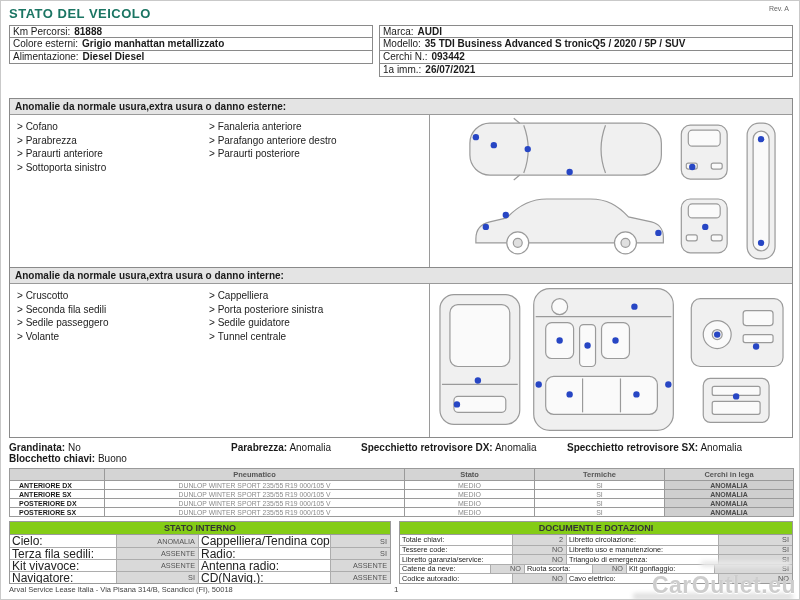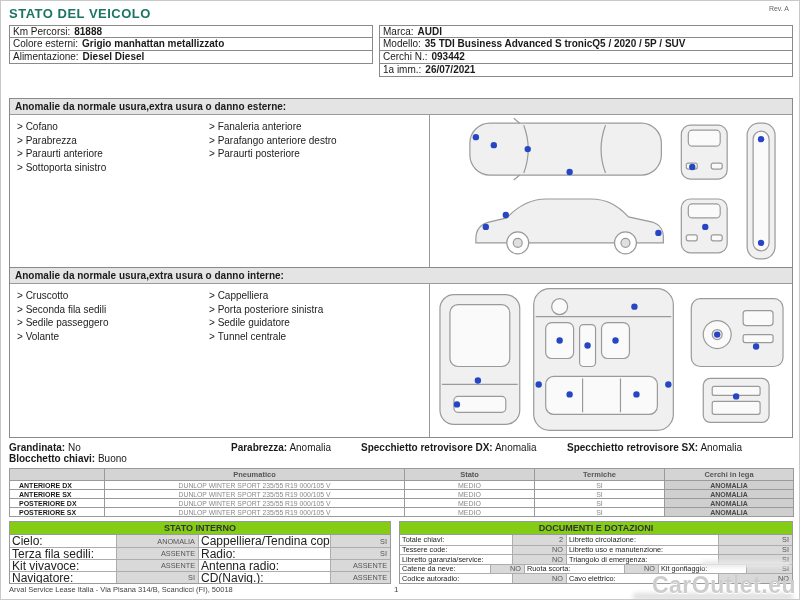--- a/index.html
+++ b/index.html
@@ -307,21 +307,21 @@
     </div>
     <div class="prow">
       <div class="plbl" style="width:112px">Libretto garanzia/service:</div>
       <div class="pval" style="width:54px">NO</div>
       <div class="plbl" style="width:152px">Triangolo di emergenza:</div>
       <div class="pval" style="flex:1">SI</div>
     </div>
     <div class="prow">
       <div class="plbl" style="width:90px">Catene da neve:</div>
       <div class="pval" style="width:34px">NO</div>
-      <div class="plbl" style="width:100px">Ruota scorta:</div>
+      <div class="plbl" style="width:68px">Ruota scorta:</div>
       <div class="pval" style="width:34px">NO</div>
       <div class="plbl" style="width:88px">Kit gonfiaggio:</div>
       <div class="pval" style="flex:1">SI</div>
     </div>
     <div class="prow">
       <div class="plbl" style="width:112px">Codice autoradio:</div>
       <div class="pval" style="width:54px">NO</div>
       <div class="plbl" style="width:152px">Cavo elettrico:</div>
       <div class="pval" style="flex:1">NO</div>
     </div>

